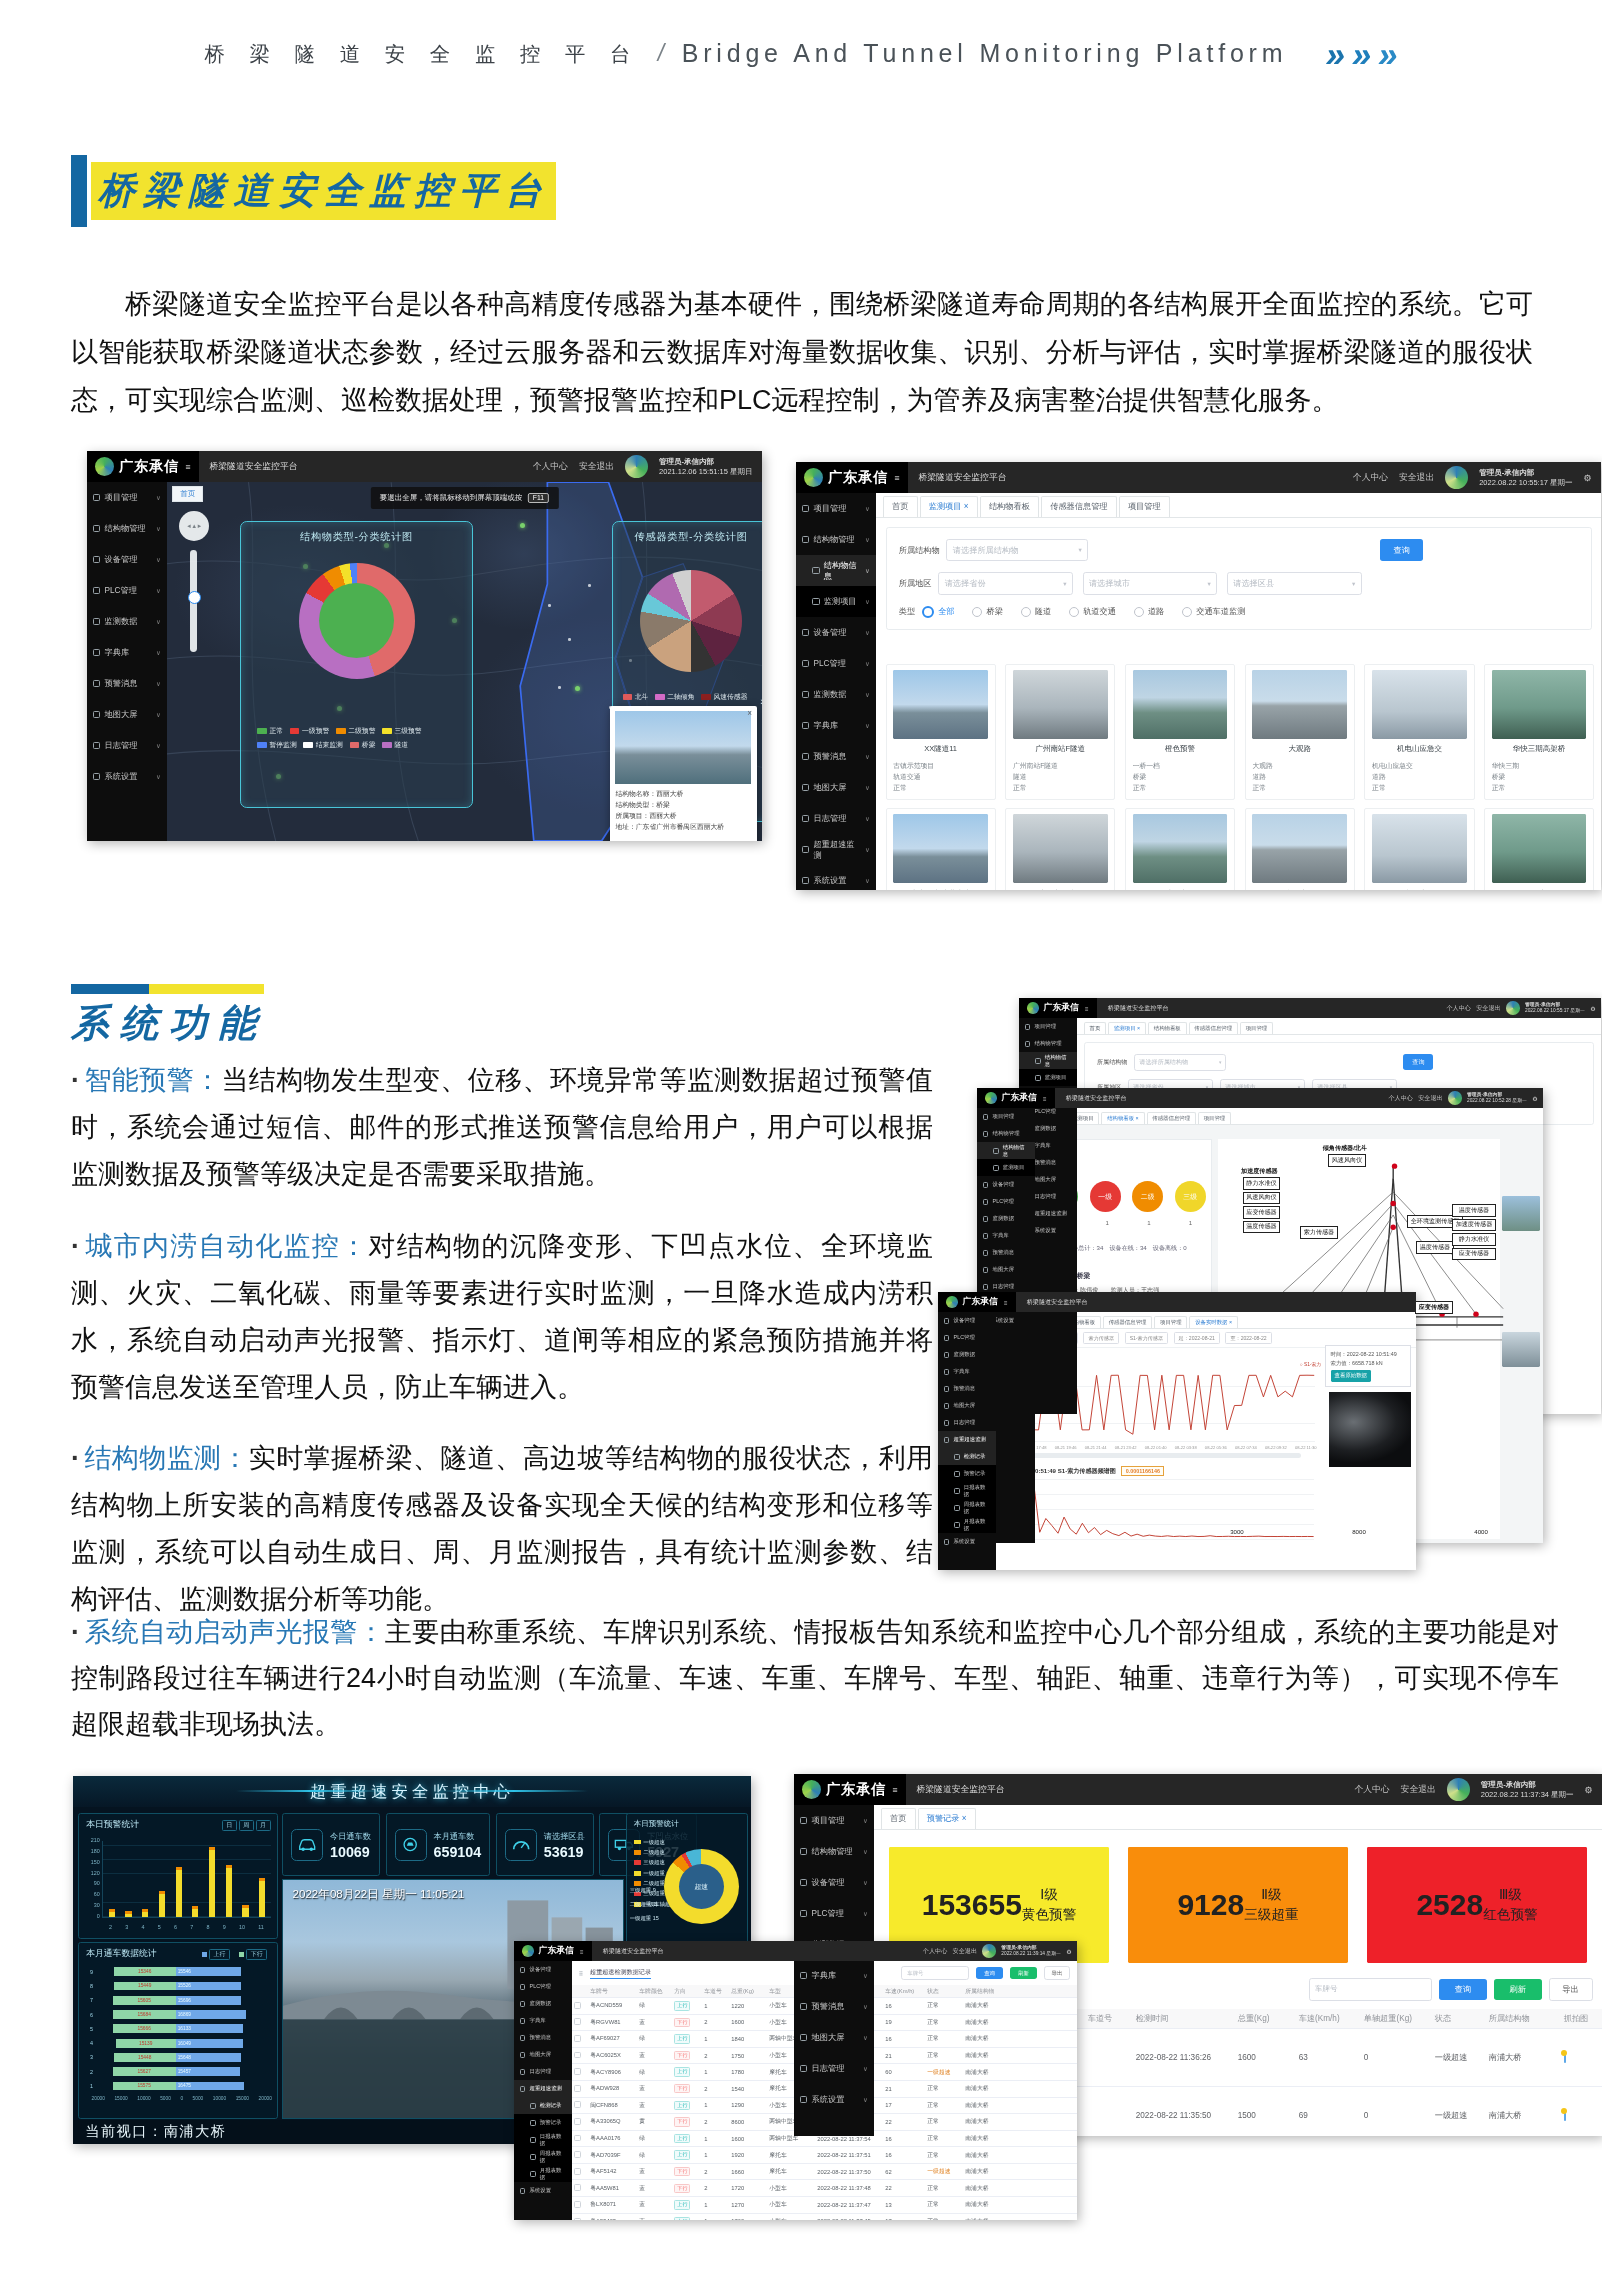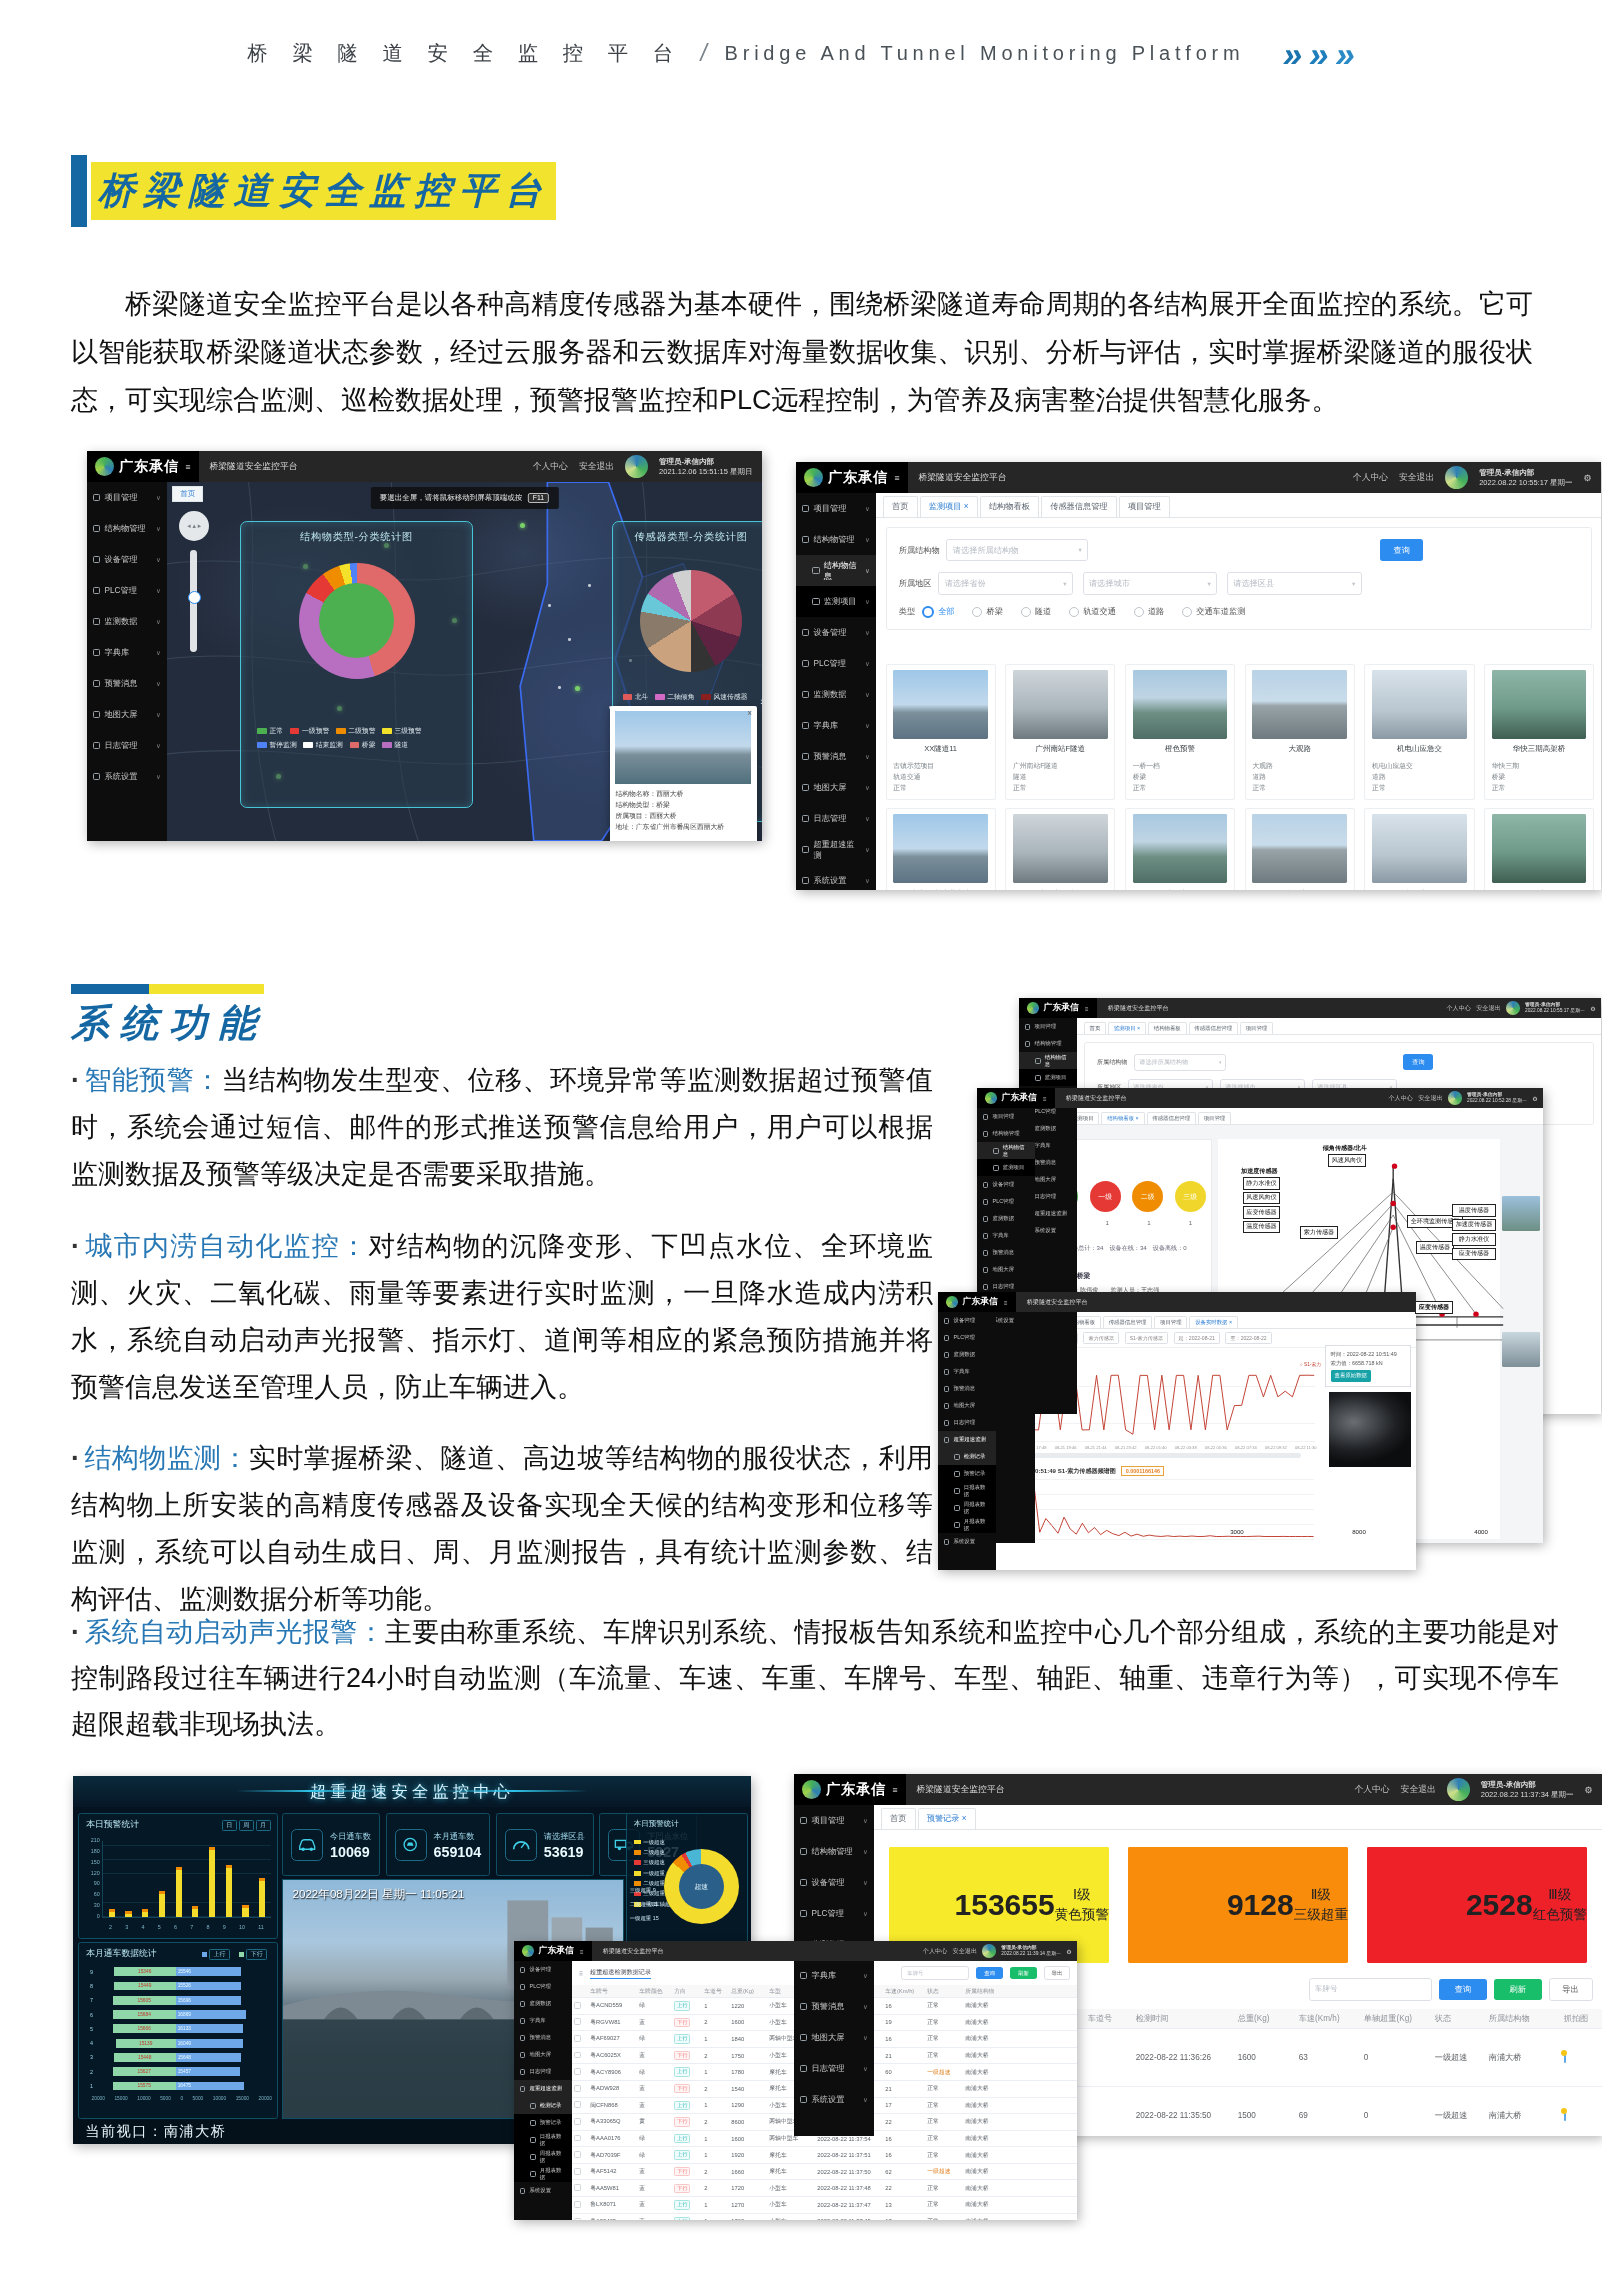--- a/index.html
+++ b/index.html
@@ -2,21 +2,21 @@
 <html style="font-size:11px"><head>
 <meta charset="utf-8">
 <style>
 html,body{margin:0;padding:0}
 body{width:1602px;height:2295px;position:relative;background:#fff;
  font-family:"Liberation Sans","DejaVu Sans",sans-serif;color:#111;overflow:hidden}
 
 #pghead{position:absolute;left:0;top:39px;width:100%;display:flex;justify-content:center;align-items:center;gap:17.7px}
 #pghead .zh{font-size:20.4px;letter-spacing:9.5px;color:#3c4248}
 #pghead .sep{font-size:23px;color:#7a8288;font-style:italic}
-#pghead .en{font-size:20px;letter-spacing:4.8px;color:#4a5258}
+#pghead .en{font-size:25px;letter-spacing:4.8px;color:#4a5258}
 #pghead .chevs{display:flex;gap:6.8px;margin-left:20.4px}
 #pghead .chevs span{font-size:35px;font-weight:700;color:#1b74ad;font-style:italic;line-height:27px}
 #pghead .chevs span:nth-child(2){color:#1f7fbc}
 #pghead .chevs span:nth-child(3){color:#2a8ac6}
 
 #banner{position:absolute;left:71px;top:155px;display:flex;align-items:center}
 #banner .bluebar{width:16.3px;height:72px;background:#1467a2;margin-right:4.1px}
 #banner .ybox{width:465px;height:58px;background:#f2e32e;display:flex;align-items:center;justify-content:center}
 #banner .ybox span{font-size:37px;font-weight:700;font-style:italic;color:#1467a2;letter-spacing:8.2px}
 
@@ -177,21 +177,21 @@
 .co{position:absolute;font-size:5.4px;color:#cfe9f2;white-space:nowrap}
 .mtrow{display:flex;align-items:center;height:14.3px;font-size:5.4px;color:#9fd6e8}
 .mtrow .idx{width:9.5px;text-align:right;margin-right:2.7px}
 .mtrow .half{width:80px;display:flex;height:8.8px}
 .mtrow .half.l{justify-content:flex-end}
 .mtrow .ub{background:#8fd6a8;display:flex;align-items:center;justify-content:center;color:#c0392b;font-size:4.8px}
 .mtrow .db{background:#6fa8e8;display:flex;align-items:center;justify-content:flex-start;padding-left:2px;color:#eafaff;font-size:4.8px}
 .mtaxis{display:flex;justify-content:space-between;font-size:4.8px;color:#7fb4c6;margin:2.7px 5.4px 0 12.2px}
 .dcap{position:absolute;left:0;right:0;bottom:0;height:24.5px;background:#04101a;color:#e8f6fb;font-size:14.3px;display:flex;align-items:center;padding-left:12.2px;letter-spacing:1.4px}
 
-.abox{height:116px;border-radius:1.4px;display:flex;align-items:center;justify-content:flex-end;color:#222}
+.abox{height:116px;border-radius:1.4px;display:flex;align-items:center;justify-content:center;color:#222}
 .abox .v{font-size:30px;font-weight:700}
 .abox .lv{font-size:13.6px;text-align:center;line-height:20.4px}
 .tblhead{display:grid;background:#f8f8f9;color:#909399;font-size:8.2px;border-bottom:0.7px solid #ebeef5;align-items:center}
 .tblrow{display:grid;font-size:8.2px;color:#606266;border-bottom:0.7px solid #ebeef5;align-items:center}
 .alarm-grid{grid-template-columns:27px 75px 61px 48px 48px 102px 61px 65px 71px 54px 75px 1fr}
 .alarm-grid>span{padding:4.1px 2.7px;white-space:nowrap;overflow:hidden}
 #alarm .tblrow{height:57px}
 .docic{width:17.7px;height:20.4px;background:#9ecdf5;border:0.7px solid #5ea8e8;border-radius:1.4px;position:relative}
 .docic::after{content:"";position:absolute;right:-2.7px;top:-2.7px;width:6.1px;height:6.1px;border-radius:50%;background:#f5c518}
 .shead{display:flex;align-items:center;gap:6.8px;padding:8.2px 9.5px;font-size:8.8px;color:#445}

